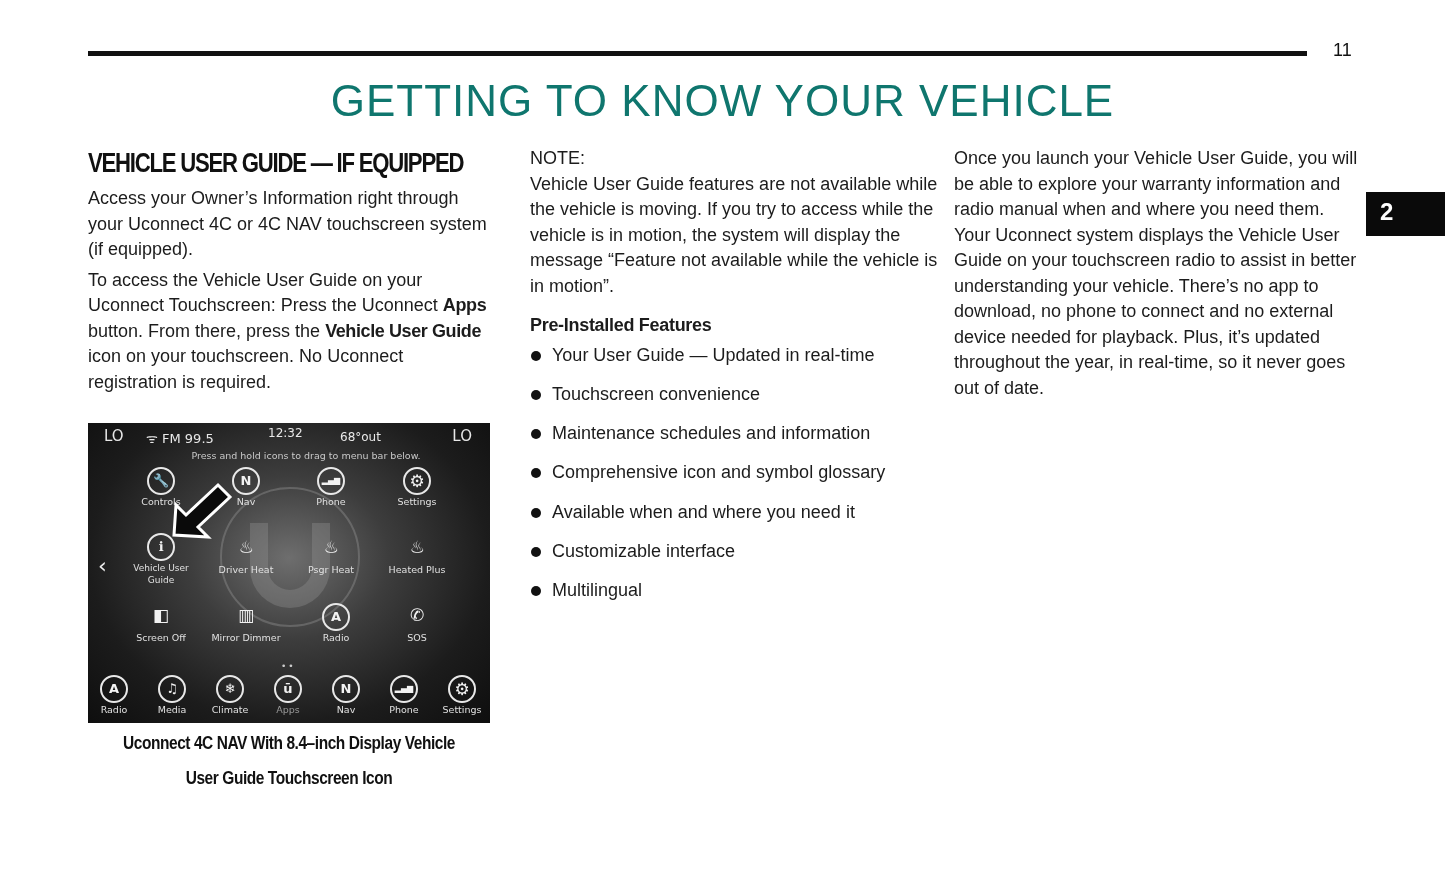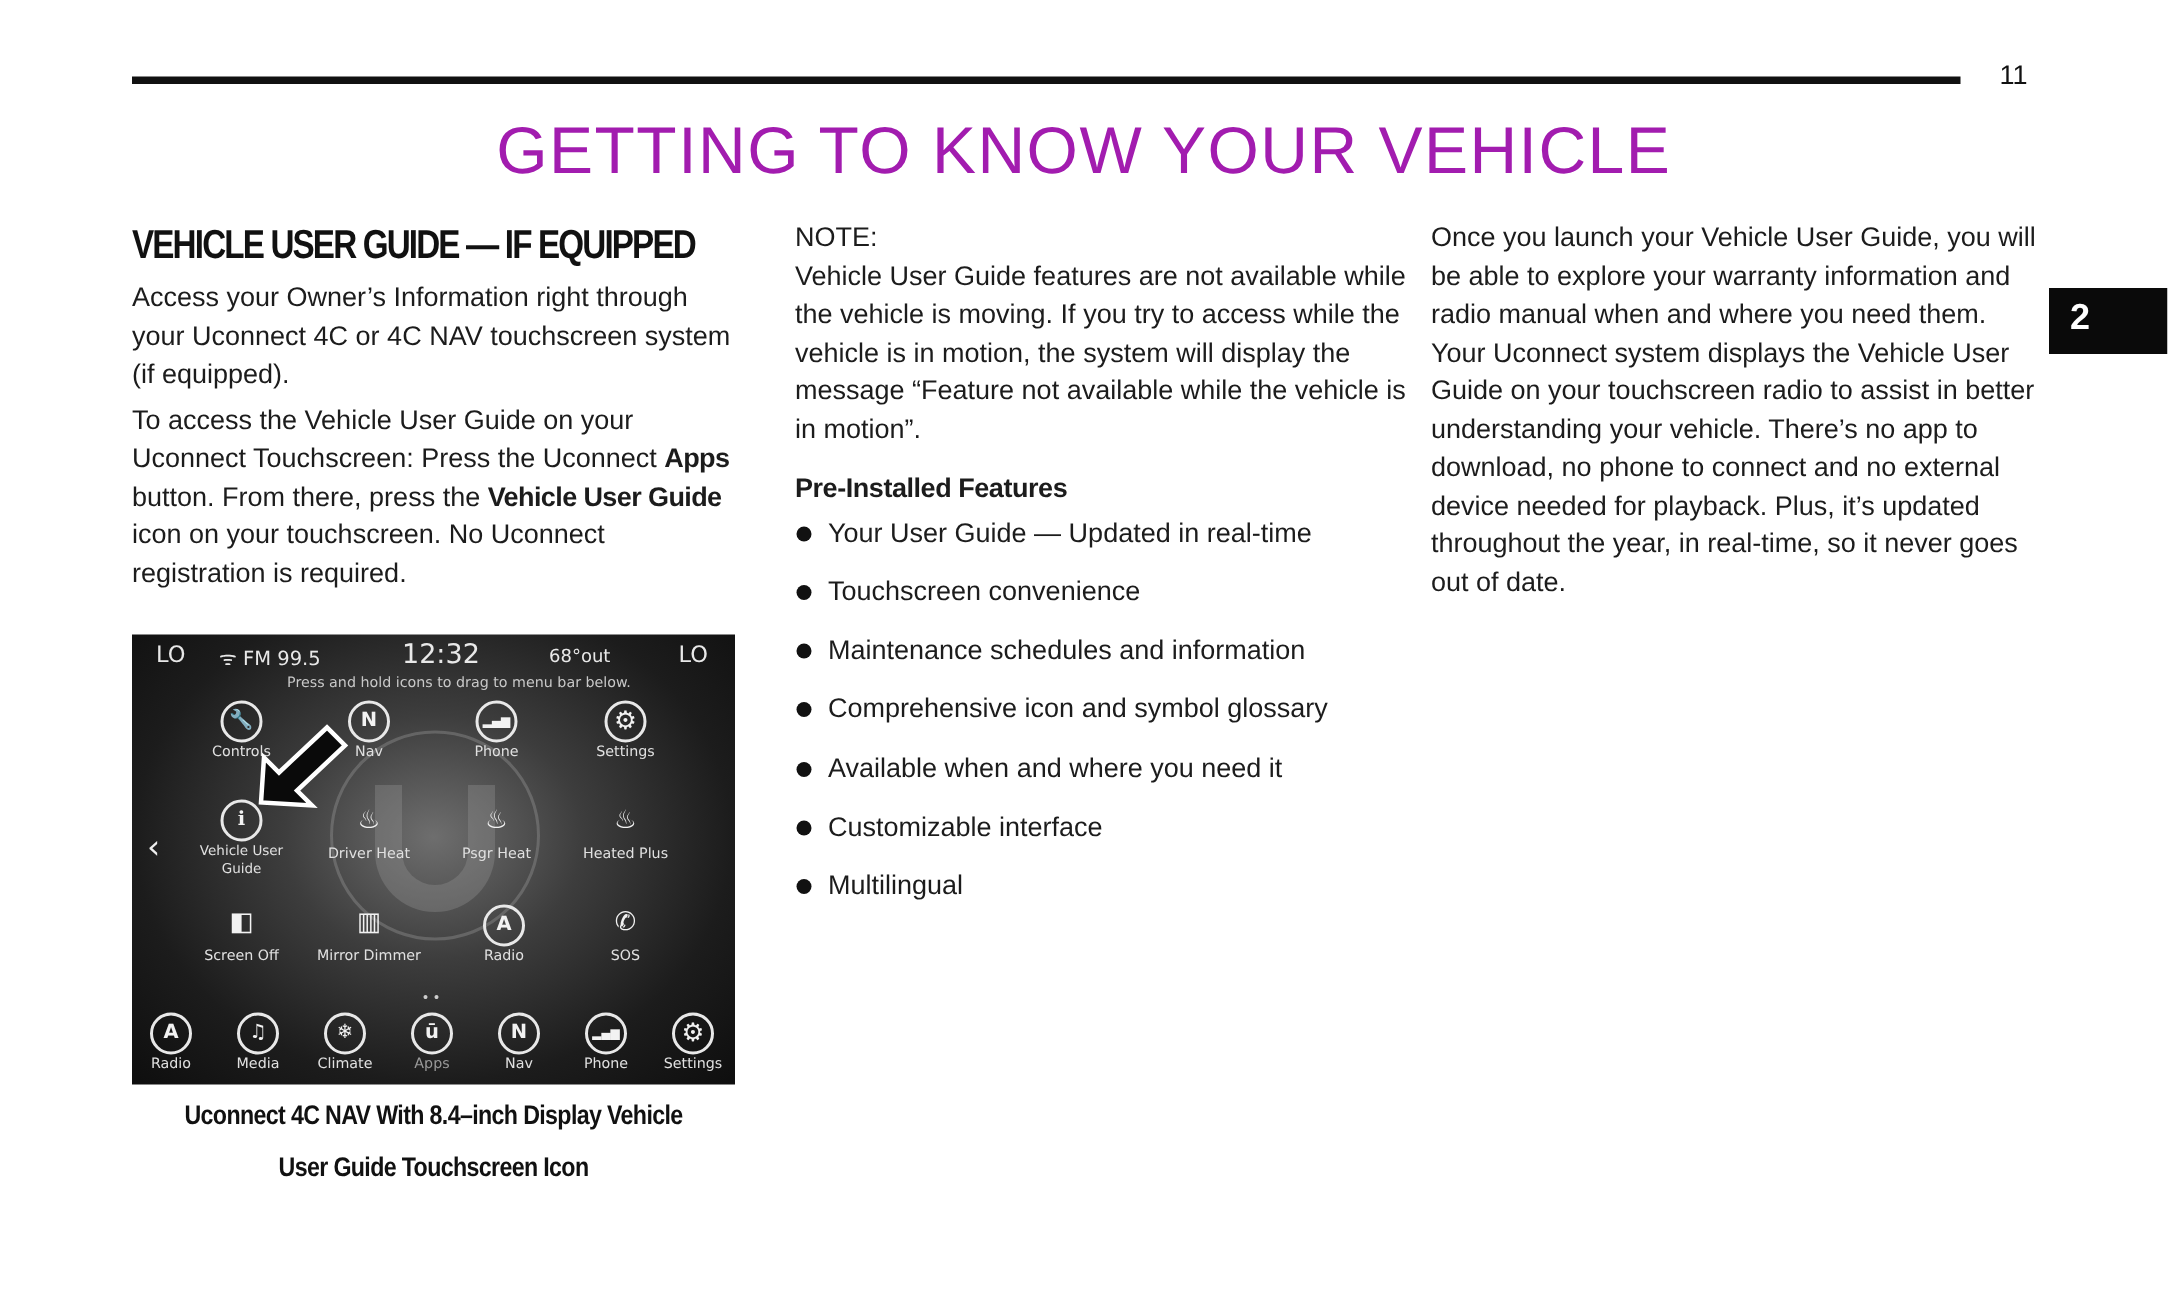--- a/index.html
+++ b/index.html
@@ -2,21 +2,21 @@
 <html><head>
   <meta charset="utf-8">
   <style>
     * { box-sizing: border-box; margin: 0; padding: 0; }
     html, body { width: 1445px; height: 874px; background: #ffffff; overflow: hidden; }
     body { position: relative; font-family: "Liberation Sans", sans-serif; color: #1a1a1a; }
 
     .top-rule { position: absolute; left: 88px; top: 51px; width: 1219px; height: 5px; background: #111; }
     .page-number { position: absolute; left: 1333px; top: 40px; font-size: 18px; color: #111; }
     .chapter-title { position: absolute; left: 0; width: 1445px; top: 76px; text-align: center;
-      font-size: 44px; font-weight: normal; color: #a21caf; letter-spacing: 1px; }
+      font-size: 44px; font-weight: normal; color: #0f766e; letter-spacing: 1px; }
     .chapter-tab { position: absolute; left: 1366px; top: 192px; width: 79px; height: 44px; background: #0a0a0a;
       color: #fff; font-weight: bold; font-size: 24px; padding: 6px 0 0 14px; }
 
     .col { position: absolute; top: 146px; font-size: 18px; line-height: 25.5px; color: #1c1c1c; }
     .col1 { left: 88px; width: 405px; }
     .col2 { left: 530px; width: 410px; }
     .col3 { left: 954px; width: 405px; }
 
     .section-heading { font-family: "Liberation Sans", sans-serif; font-weight: bold; font-size: 27px;
       letter-spacing: -1.5px; transform: scaleX(0.82); transform-origin: left; white-space: nowrap;
@@ -36,22 +36,22 @@
       background: radial-gradient(ellipse at 50% 45%, #6e6e6e 0%, #3d3d3d 35%, #1c1c1c 70%, #0e0e0e 100%);
       overflow: hidden; font-family: "DejaVu Sans", sans-serif; color: #e8e8e8; }
     .fig-caption { position: absolute; left: 88px; top: 726px; width: 402px; text-align: center;
       font-weight: bold; font-size: 18px; line-height: 35px; letter-spacing: -0.5px; color: #111; }
     .fig-caption span { display: inline-block; transform: scaleX(0.86); }
 
     .status { position: absolute; font-size: 15px; }
     .status.lo-left { left: 16px; top: 4px; }
     .status.lo-right { right: 18px; top: 4px; }
     .status.fm { left: 58px; top: 6px; font-size: 13px; }
-    .status.clock { left: 180px; top: 3px; font-size: 18px; }
-    .status.temp { left: 278px; top: 7px; font-size: 12px; }
+    .status.clock { left: 180px; top: 3px; font-size: 12px; }
+    .status.temp { left: 252px; top: 7px; font-size: 12px; }
     .hint { position: absolute; left: 0; width: 100%; top: 27px; text-align: center; font-size: 9.5px; color: #c8c8c8; margin-left: 17px; }
 
     .watermark { position: absolute; left: 132px; top: 64px; width: 140px; height: 140px; border: 2px solid rgba(160,160,160,0.35);
       border-radius: 50%; }
     .watermark-u { position: absolute; left: 162px; top: 100px; width: 80px; height: 85px;
       border: 18px solid rgba(150,150,150,0.35); border-top: none; border-radius: 0 0 40px 40px; }
 
     .app { position: absolute; width: 80px; text-align: center; font-size: 9.5px; color: #e0e0e0; }
     .app .ic { display: block; margin: 0 auto 1px auto; width: 28px; height: 28px; border: 2px solid #e8e8e8;
       border-radius: 50%; font-size: 13px; line-height: 24px; color: #f2f2f2; font-weight: bold; }

